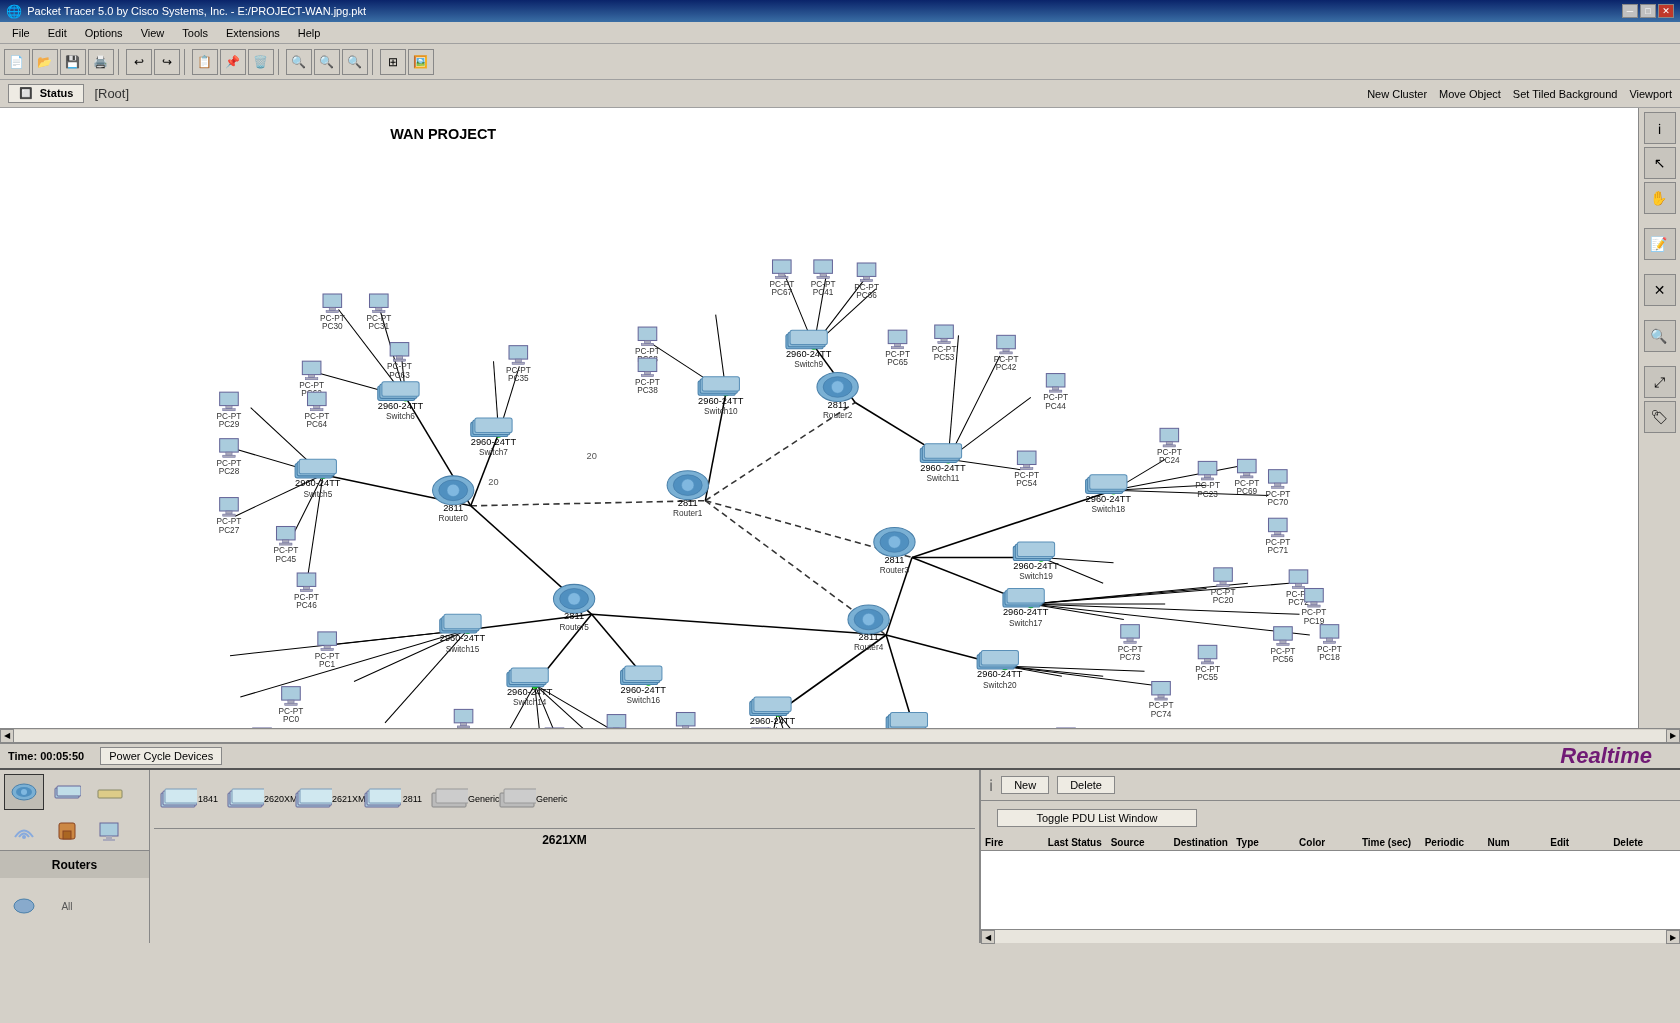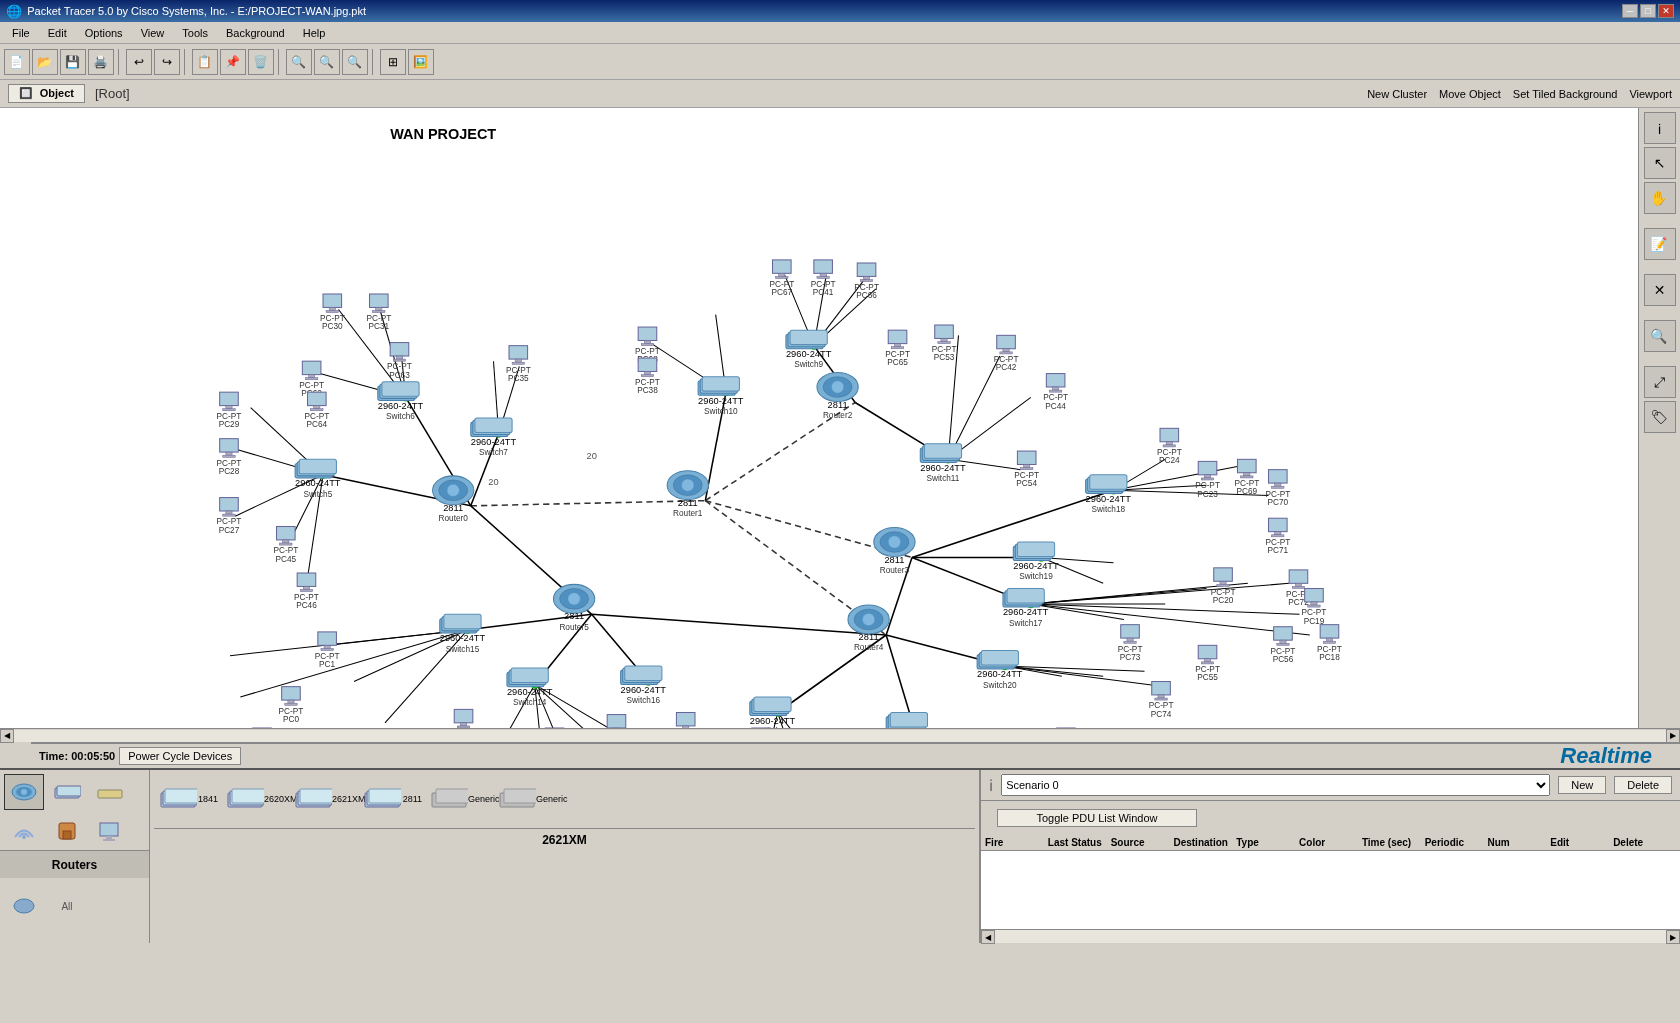--- a/index.html
+++ b/index.html
@@ -144,38 +144,37 @@
     }
 
     
     #statusbar {
       height: 26px;
       background: #d4d0c8;
       border-top: 2px solid #888;
       display: flex;
       align-items: center;
       padding: 0 8px;
-      gap: 4px;
+      gap: 16px;
       font-size: 11px;
-      margin-left: 31px;
     }
     #statusbar-time { font-weight: bold; }
     #power-cycle-btn {
       background: #eeebe3;
       border: 1px solid #888;
       padding: 2px 8px;
       cursor: pointer;
       font-size: 11px;
     }
     #realtime-label {
       margin-left: auto;
       font-size: 22px;
       font-weight: bold;
       font-style: italic;
-      color: #0369a1;
+      color: #701a75;
       margin-right: 20px;
     }
 
     
     #bottom-panel {
       height: 175px;
       background: #d4d0c8;
       border-top: 2px solid #555;
       display: flex;
     }
@@ -362,21 +361,21 @@
     <div class="titlebar-btn" style="background:#c0392b;color:white;">✕</div>
   </div>
 </div>
 
 <div id="menubar">
     <span class="menu-item">File</span>
     <span class="menu-item">Edit</span>
     <span class="menu-item">Options</span>
     <span class="menu-item">View</span>
     <span class="menu-item">Tools</span>
-    <span class="menu-item">Background</span>
+    <span class="menu-item">Extensions</span>
     <span class="menu-item">Help</span>
   </div>
 
 <div id="toolbar">
   <div class="toolbar-btn" title="New">📄</div>
   <div class="toolbar-btn" title="Open">📂</div>
   <div class="toolbar-btn" title="Save">💾</div>
   <div class="toolbar-btn" title="Print">🖨️</div>
   <div class="toolbar-separator"></div>
   <div class="toolbar-btn">↩</div>
@@ -390,21 +389,21 @@
   <div class="toolbar-btn">🔍</div>
   <div class="toolbar-btn">🔍</div>
   <div class="toolbar-separator"></div>
   <div class="toolbar-btn">⊞</div>
   <div class="toolbar-btn">🖼️</div>
 </div>
 
 <div id="logicalbar">
   <div class="logical-tab">
     <span style="margin-right:4px;">🔲</span>
-    <span>Object</span>
+    <span>Status</span>
   </div>
   <span class="logical-root">[Root]</span>
   <div id="logicalbar-right">
     <span class="lbar-btn">New Cluster</span>
     <span class="lbar-btn">Move Object</span>
     <span class="lbar-btn">Set Tiled Background</span>
     <span class="lbar-btn">Viewport</span>
   </div>
 </div>
 
@@ -1249,23 +1248,20 @@
         </div>
         <span class="device-item-label">Generic</span>
       </div>
     </div>
     <div id="selected-device-label" style="text-align:center;font-size:12px;font-weight:bold;padding:4px;border-top:1px solid #888;margin-top:4px;">2621XM</div>
   </div>
 
   <div id="scenario-panel">
     <div id="scenario-header">
       <span style="font-size:16px;color:#666;">ℹ</span>
-      <select id="scenario-select">
-        <option>Scenario 0</option>
-      </select>
       <button class="scenario-btn">New</button>
       <button class="scenario-btn">Delete</button>
     </div>
     <div style="padding:4px 8px;">
       <button id="pdu-toggle-btn" style="width:200px;background:#eeebe3;border:1px solid #888;padding:2px 10px;font-size:11px;cursor:pointer;">Toggle PDU List Window</button>
     </div>
     <div id="pdu-table-header">
       <span class="pdu-col">Fire</span>
       <span class="pdu-col">Last Status</span>
       <span class="pdu-col">Source</span>

